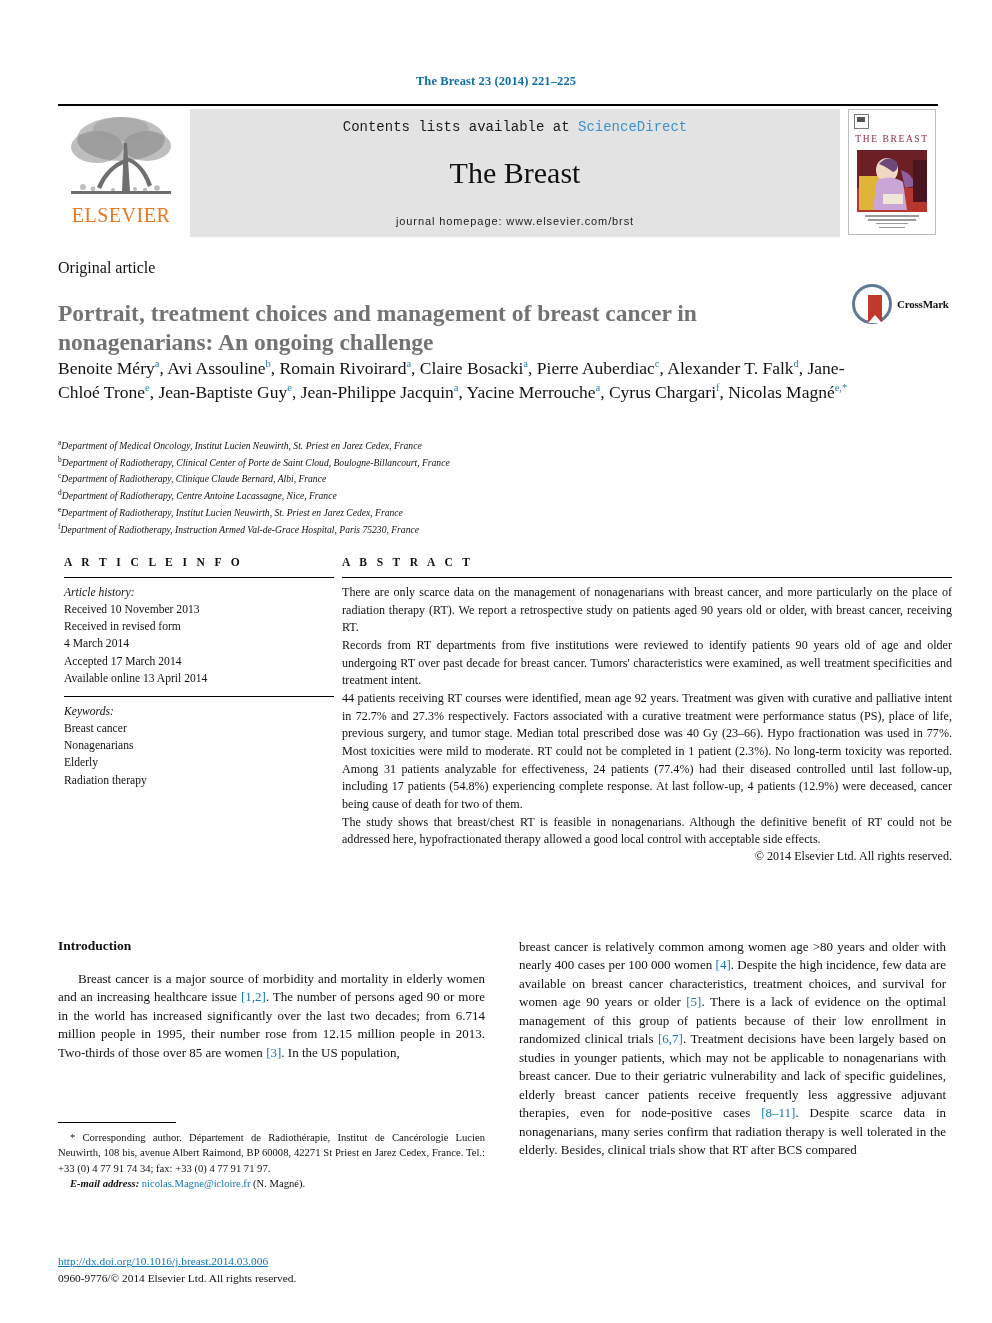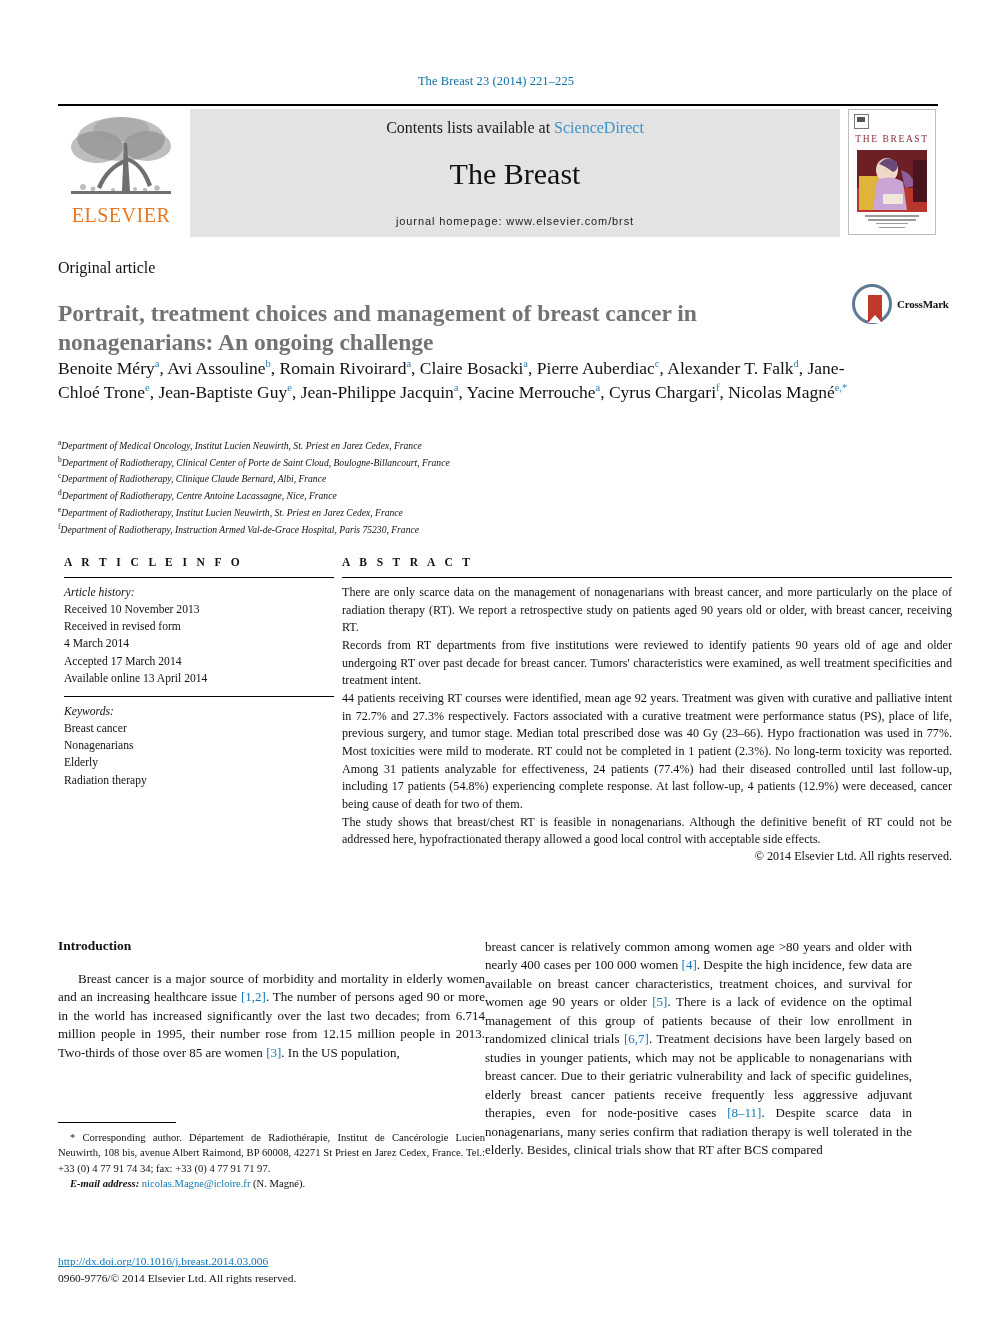--- a/index.html
+++ b/index.html
@@ -26,20 +26,21 @@
   .running-head {
     position: absolute;
     top: 74px;
     left: 0;
     width: 992px;
     text-align: center;
     font-size: 12.5px;
     color: #0f6ea8;
     font-family: "Liberation Serif", serif;
     letter-spacing: 0.1px;
+    font-weight: bold;
   }
 
   
   .masthead {
     position: absolute;
     left: 58px;
     top: 104px;
     width: 880px;
     border-top: 2.5px solid #000;
     height: 130px;
@@ -74,22 +75,22 @@
     margin-left: 6px;
     margin-right: 6px;
     display: flex;
     flex-direction: column;
     justify-content: space-between;
     align-items: center;
     padding: 10px 0 10px 0;
     position: relative;
   }
   .contents-line {
-    font-family: Liberation Serif, serif;
-    font-size: 16px;
+    font-family: Liberation Mono, monospace;
+    font-size: 14px;
     color: #1a1a1a;
   }
   .contents-line .sd {
     color: #3d92c9;
   }
   .journal-name {
     font-family: "Liberation Serif", serif;
     font-size: 30px;
     color: #111;
     line-height: 1;
@@ -308,20 +309,21 @@
     color: #111;
   }
 
   
   .body-cols {
     position: absolute;
     left: 58px;
     top: 938px;
     width: 888px;
     display: flex;
+    gap: 34px;
   }
   .bcol { width: 427px; flex: 0 0 427px; position: relative; }
   .h2 {
     font-size: 13.5px;
     font-weight: bold;
     color: #111;
     margin: 0 0 16px 0;
     font-family: "Liberation Serif", serif;
   }
   .para {

